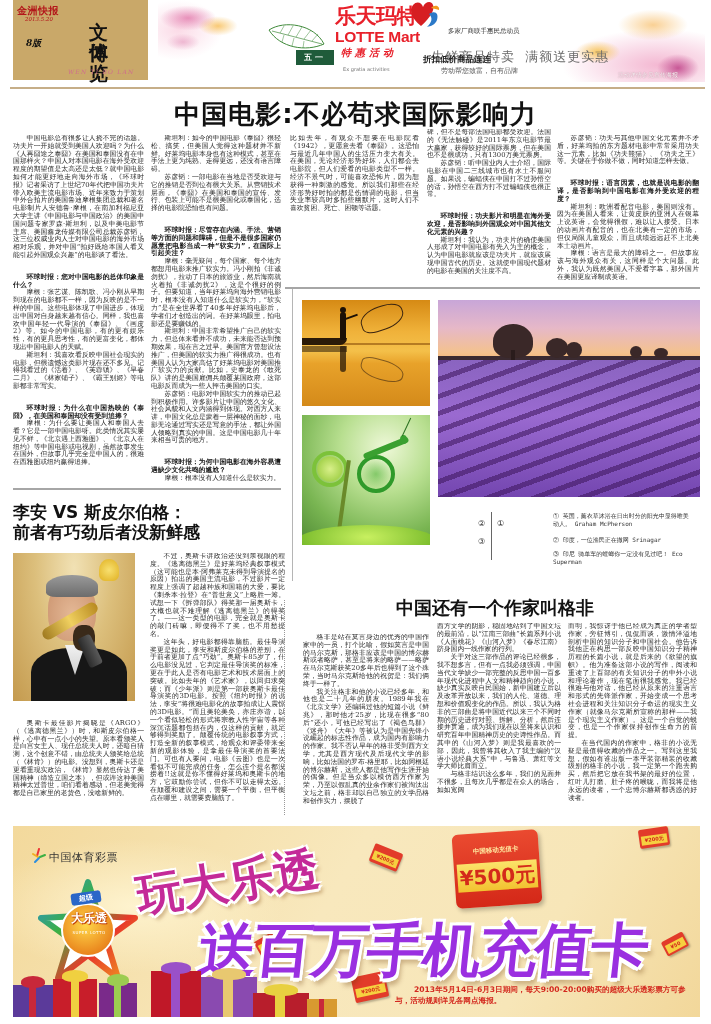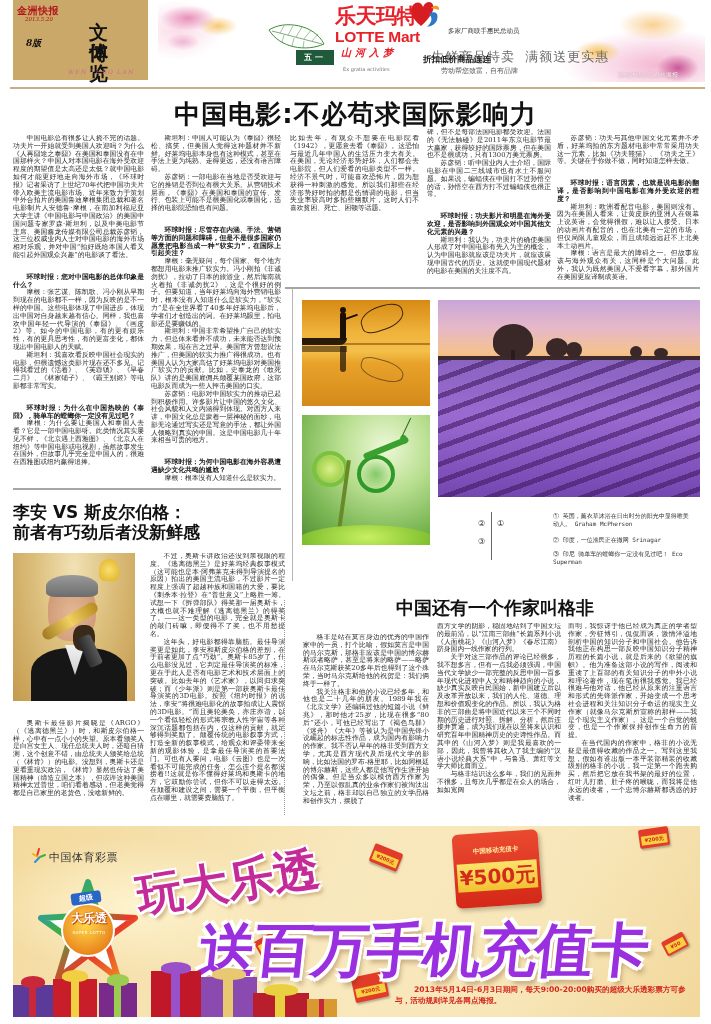--- a/index.html
+++ b/index.html
@@ -121,43 +121,43 @@
     <path d="M14 11 L18 4 M22 13 L27 4 M30 15 L36 5 M38 17 L45 8 M46 19 L52 12 M18 13 L16 20 M28 16 L26 24 M38 19 L37 26" stroke="#3f8a3a" stroke-width=".5"></path>
   </svg>
   <div id="tag51" class="a">五一</div>
   <div id="brandcn" class="a">乐天玛特</div>
   <svg id="heart" class="a" width="34" height="32" viewBox="0 0 34 32">
     <path d="M14 26 C4 18 2 10 6 5 C10 0 15 3 16 7 C18 2 24 0 26 5 C28 9 24 17 14 26 Z" fill="#d61e22"></path>
     <path d="M22 14 C28 10 32 13 30 20 C28 25 24 26 20 27 C25 22 26 18 22 14 Z" fill="#2b79c8"></path>
     <path d="M24 8 C28 4 33 6 32 10 C30 9 27 9 24 8 Z" fill="#f29a1e"></path>
   </svg>
   <div id="branden" class="a">LOTTE Mart</div>
-  <div id="promocn" class="a">山河入梦</div>
+  <div id="promocn" class="a">特惠活动</div>
   <div id="promoen" class="a">Ex gratia activities</div>
   <div id="l1" class="a">多家厂商联手惠民总动员</div>
   <div id="l2" class="a">生鲜商品特卖  满额送更实惠</div>
   <div id="l3" class="a">折扣低价商品连连</div>
   <div id="l4" class="a">劳动帮您致富，自有品牌</div>
   <div id="foot" class="a">活动详情参见宣传海报</div>
 </div>
 
 <div id="rule-top" class="a"></div>
 
 <h1 id="film-hl" class="a hl">中国电影:不必苟求国际影响力</h1>
 
 <div class="col" style="left:13px;top:135px;width:131px;height:350px">
   <p class="p">中国电影总有很多让人挠不完的话题。功夫片一开始就受到美国人欢迎吗？为什么《人再囧途之泰囧》在美国和泰国没有在中国那样火？中国人对本国电影在海外受欢迎程度的期望值是太高还是太低？就中国电影如何才能更好地走向海外市场，《环球时报》记者采访了上世纪70年代把中国功夫片带入欧美主流电影市场、近年来致力于策划中外合拍片的美国鲁迪摩根集团总裁和著名电影制片人安德鲁·摩根，在南加利福尼亚大学主讲《中国电影与中国政治》的美国中国问题专家罗森·斯坦利，以及中美电影节主席、美国鑫龙传媒有限公司总裁苏彦韬，这三位权威业内人士对中国电影的海外市场相对乐观，并对中国“拍好既给本国人看又能引起外国观众兴趣”的电影谈了看法。</p>
   <p class="q">环球时报：您对中国电影的总体印象是什么？</p>
   <p class="p">摩根：张艺谋、陈凯歌、冯小刚从早期到现在的电影都不一样，因为反映的是不一样的中国。这些电影体现了中国进步，体现出中国对自身越来越有信心。同样，我也喜欢中国年轻一代导演的《泰囧》、《画皮2》等。如今的中国电影，有的更有娱乐性，有的更具思考性，有的更富变化，都体现出中国电影人的天赋。</p>
   <p class="p">斯坦利：我喜欢看反映中国社会现实的电影，但很遗憾这类影片现在还不多见。记得我看过的《活着》、《芙蓉镇》、《早春二月》、《林家铺子》、《霸王别姬》等电影都非常写实。</p>
-  <p class="q">环球时报：为什么在中国热映的《泰囧》，骑单车的螳螂你一定没有见过吧？</p>
+  <p class="q">环球时报：为什么在中国热映的《泰囧》，在美国和泰国却没有受到追捧？</p>
   <p class="p">摩根：为什么要让美国人和泰国人去看？它是一部中国电影呀。此类情况其实屡见不鲜，《北京遇上西雅图》、《北京人在纽约》等中国电影或电视剧，虽然故事发生在国外，但故事几乎完全是中国人的，很难在西雅图或纽约赢得追捧。</p>
 </div>
 <div class="col" style="left:151px;top:135px;width:130px;height:350px">
-  <p class="p">斯坦利：中国人可能认为《泰囧》很轻松、搞笑，但美国人觉得这种题材并不新鲜。好莱坞电影本身也有这种模式，甚至在手法上更为纯熟、走得更远，还没有语言障碍。</p>
+  <p class="p">斯坦利：如今的中国电影《泰囧》很轻松、搞笑，但美国人觉得这种题材并不新鲜。好莱坞电影本身也有这种模式，甚至在手法上更为纯熟、走得更远，还没有语言障碍。</p>
   <p class="p">苏彦韬：一部电影在当地是否受欢迎与它的推销是否到位有很大关系。从营销技术层面，《泰囧》在美国和泰国的宣传、发行、包装上可能不是很美国化或泰国化，选择的电影院恐怕也有问题。</p>
   <p class="q">环球时报：尽管存在内涵、手法、营销等方面的问题和障碍，但是不是很多国家仍愿意把电影当成一种“软实力”，在国际上引起关注？</p>
   <p class="p">摩根：毫无疑问，每个国家、每个地方都想用电影来推广软实力。冯小刚拍《非诚勿扰》，拉动了日本的旅游业，然后海南就火着拍《非诚勿扰2》，这是个很好的例子。但要知道，当年好莱坞向海外营销电影时，根本没有人知道什么是软实力，“软实力”是在全世界看了40多年好莱坞电影后，学者们才创造出的词。在好莱坞眼里，拍电影还是要赚钱的。</p>
   <p class="p">斯坦利：中国非常希望推广自己的软实力，但总体来看并不成功，未来能否达到预期效果，现在言之过早。美国官方曾想设法推广，但美国的软实力推广得很成功。也有美国人认为大家高估了好莱坞电影对美国推广软实力的贡献。比如，史泰龙的《敢死队》讲的是美国雇佣兵颠覆某国政府，这部电影反而成为一些人抨击美国的口实。</p>
   <p class="p">苏彦韬：电影对中国软实力的推动已起到积极作用。许多影片让中国的悠久文化、社会风貌和人文内涵得到体现。对西方人来讲，中国文化总是蒙着一层神秘的面纱，电影无论通过写实还是写意的手法，都让外国人领略到真实的中国。这是中国电影几十年来相当可贵的地方。</p>
   <p class="q">环球时报：为何中国电影在海外容易遭遇缺少文化共鸣的尴尬？</p>
   <p class="p">摩根：根本没有人知道什么是软实力。</p>
 </div>
 <div class="col" style="left:290px;top:135px;width:129px;height:149px">
   <p>比如去年，有观众不想要在电影院看《1942》，更愿意去看《泰囧》。这恐怕与最近几年中国人的生活压力变大有关。在美国，无论经济形势好坏，人们都会去电影院，但人们爱看的电影类型不一样。经济不景气时，可能喜欢恐怖片，因为想获得一种刺激的感觉。所以我们那些在经济形势好时拍的都是伤情调的电影，但当失业率较高时多拍些幽默片，这时人们不喜欢贫困、死亡、困顿等话题。</p>

